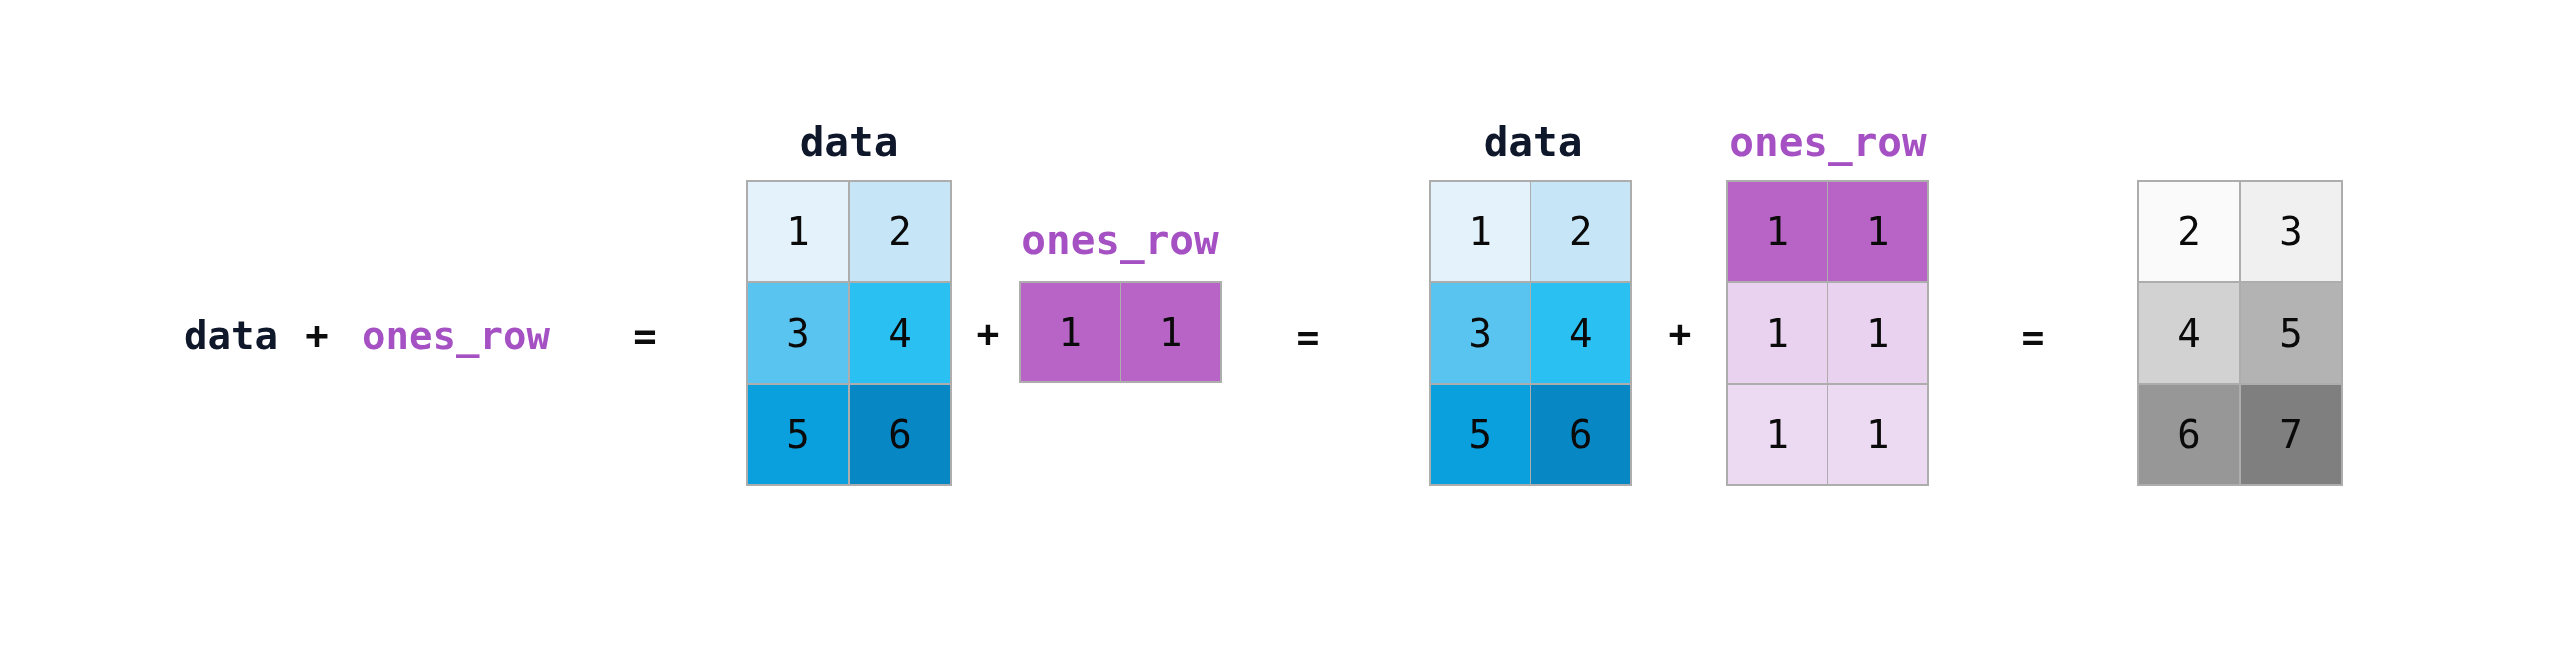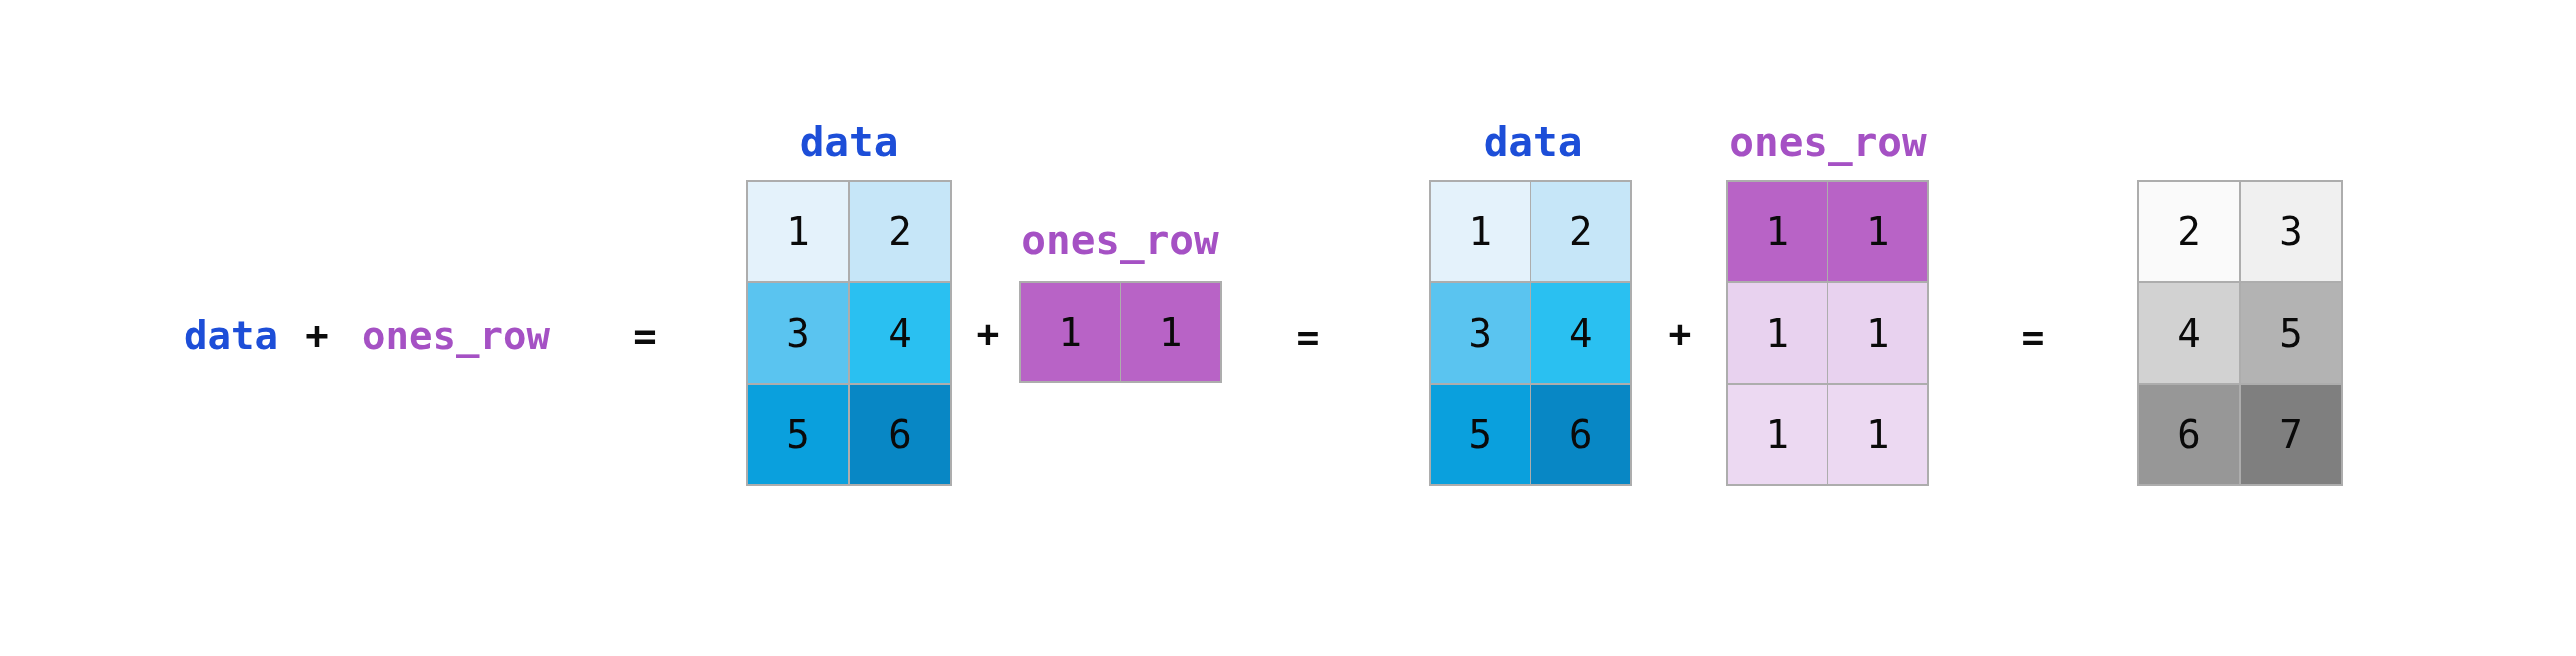--- a/index.html
+++ b/index.html
@@ -19,21 +19,21 @@
   .tok {
     position: absolute;
     transform: translate(-50%, -50%);
     font-weight: bold;
     white-space: nowrap;
     line-height: 1;
   }
   .eq-size    { font-size: 39px; }
   .op-size    { font-size: 38px; }
   .title-size { font-size: 41px; }
-  .c-blue   { color: #1d4ed8; }
+  .c-blue   { color: #0f172a; }
   .c-purple { color: #a551c4; }
   .c-black  { color: #0c0c0c; }
   
   .matrix {
     position: absolute;
     display: grid;
     background: #adadad;      
     padding: 1.6px;
     gap: 1.6px;
     box-sizing: border-box;

